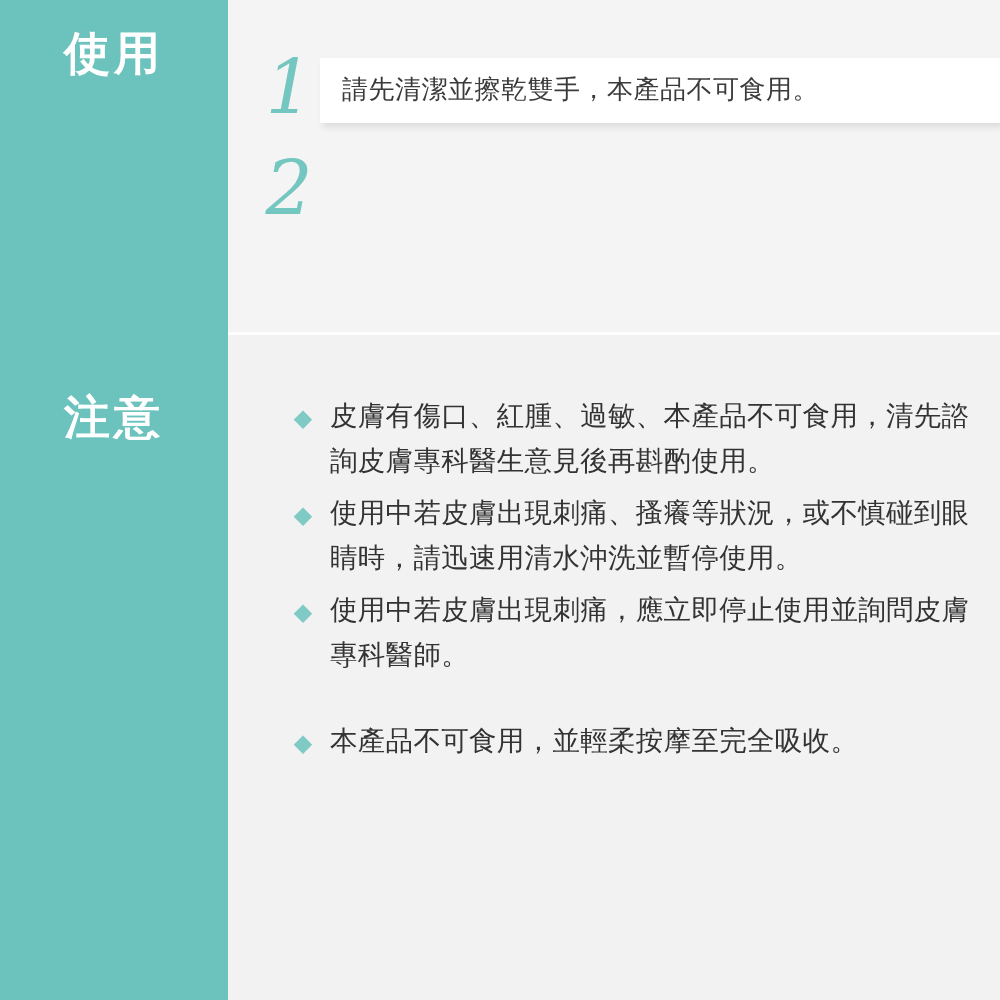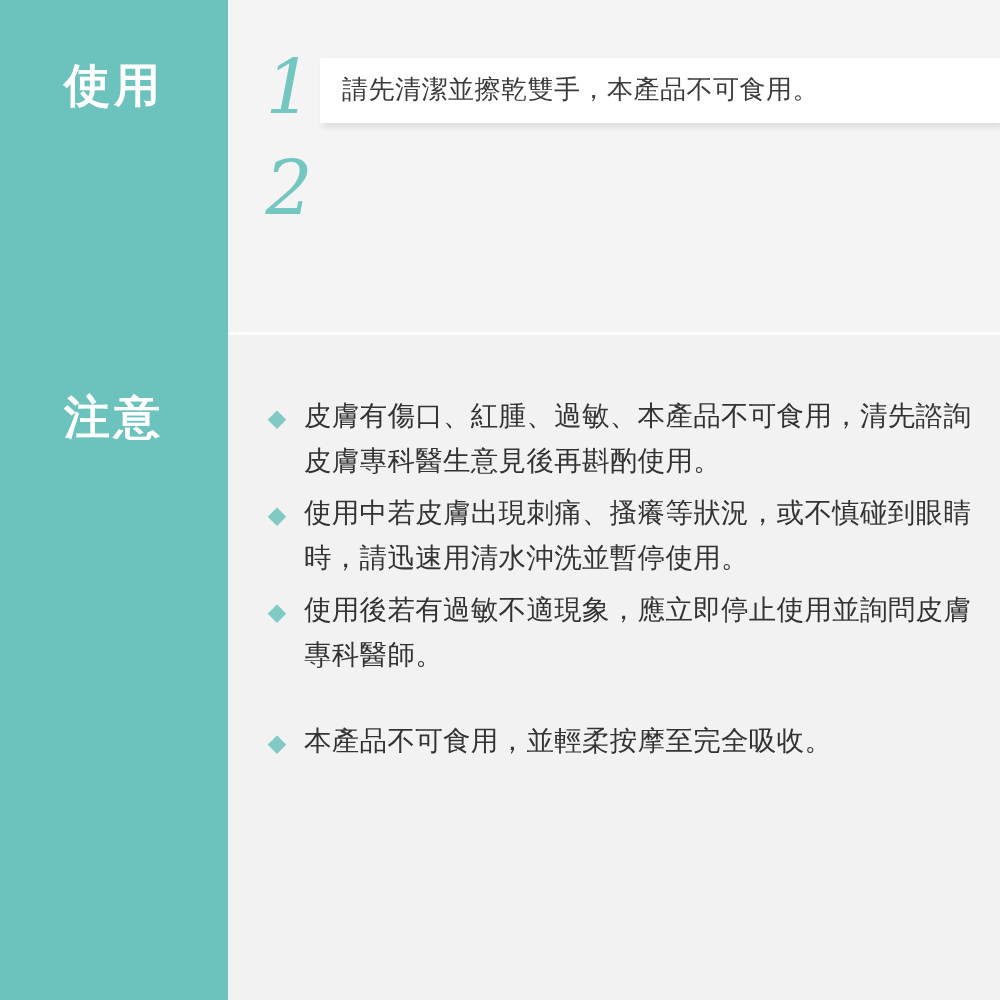--- a/index.html
+++ b/index.html
@@ -23,32 +23,33 @@
     display: flex;
     width: 100%;
   }
   .section-usage {
     height: 332px;
     background: #f4f4f4;
   }
   .section-notes {
     height: 668px;
     background: #f2f2f2;
+    gap: 26px;
   }
 
   .label-col {
     width: 228px;
     flex: 0 0 228px;
     background: #6cc3bd;
     display: flex;
     flex-direction: column;
     align-items: center;
     color: #ffffff;
   }
-  .label-col.usage { justify-content: flex-start; padding-top: 58px; align-items: center; }
+  .label-col.usage { justify-content: flex-start; padding-top: 26px; align-items: center; }
   .label-col.notes { justify-content: flex-start; padding-top: 58px; }
 
   .label-line {
     font-size: 46px;
     font-weight: bold;
     letter-spacing: 4px;
     line-height: 1.18;
     text-align: center;
   }
 
@@ -169,21 +170,21 @@
           <div class="note-text">皮膚有傷口、紅腫、過敏、本產品不可食用，清先諮詢皮膚專科醫生意見後再斟酌使用。</div>
         </div>
 
         <div class="note-item">
           <div class="bullet">◆</div>
           <div class="note-text">使用中若皮膚出現刺痛、搔癢等狀況，或不慎碰到眼睛時，請迅速用清水沖洗並暫停使用。</div>
         </div>
 
         <div class="note-item">
           <div class="bullet">◆</div>
-          <div class="note-text">使用後若有過敏不適現象，應立即停止使用並詢問皮膚專科醫師。</div>
+          <div class="note-text">使用中若皮膚出現刺痛，應立即停止使用並詢問皮膚專科醫師。</div>
         </div>
 
         <div class="note-item spaced">
           <div class="bullet">◆</div>
           <div class="note-text">本產品不可食用，並輕柔按摩至完全吸收。</div>
         </div>
 
       </div>
     </div>
   </div>

